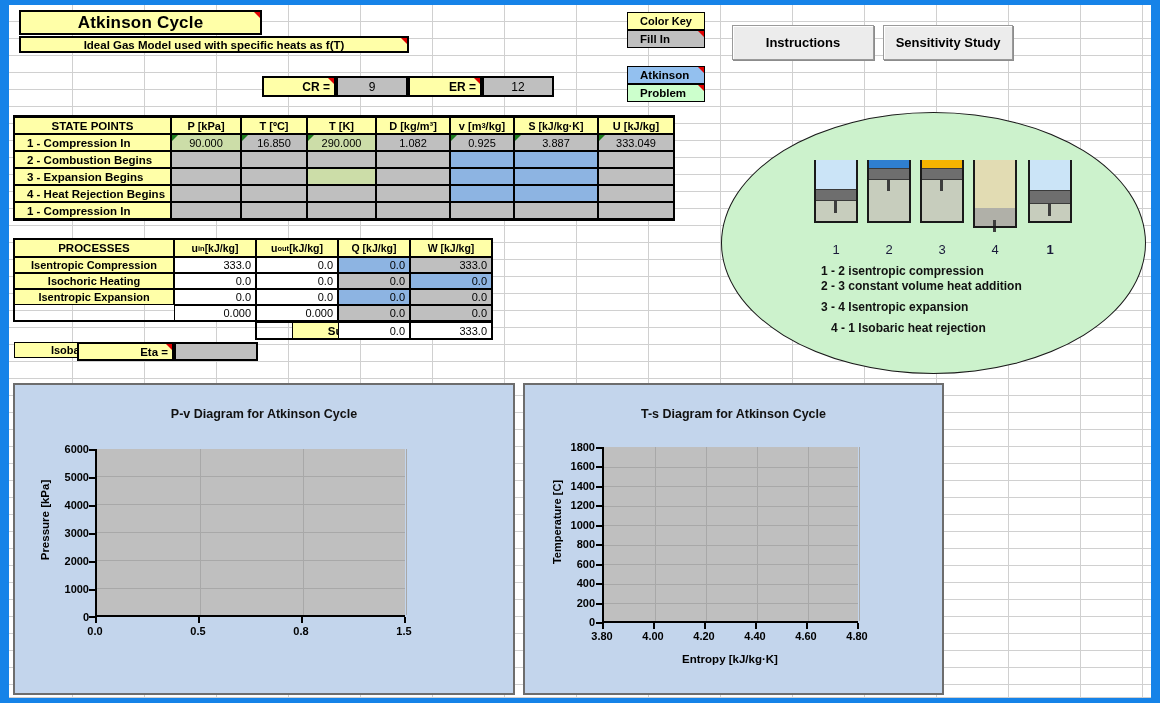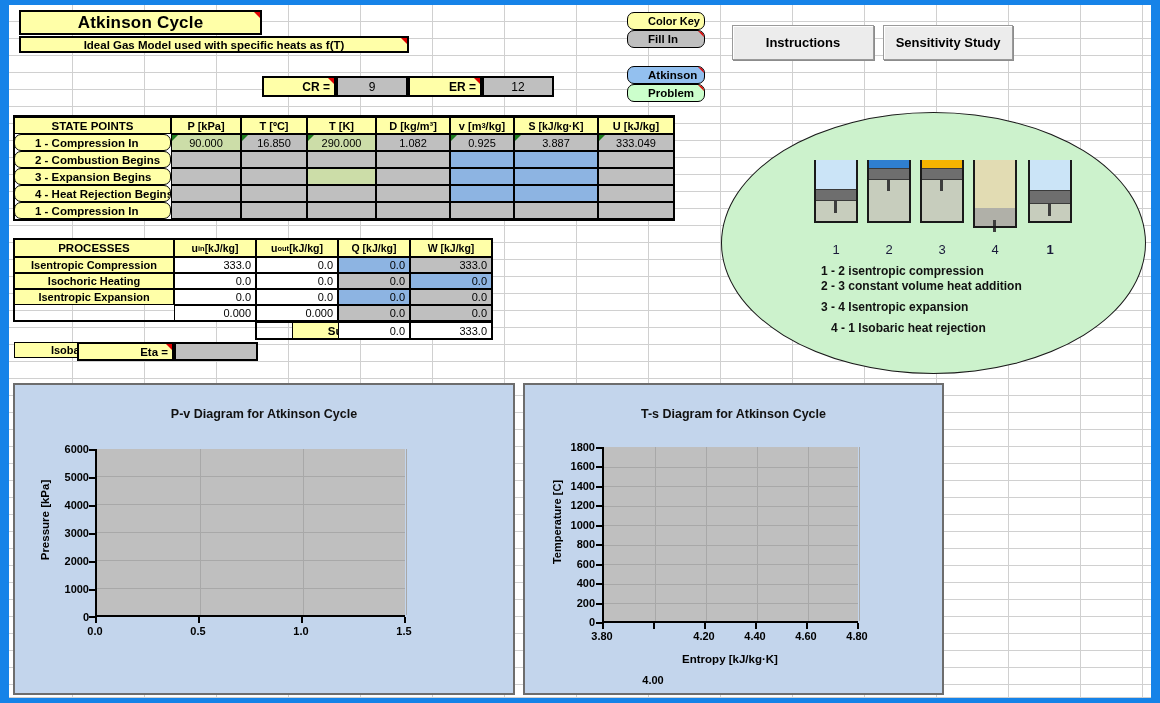--- a/index.html
+++ b/index.html
@@ -50,21 +50,21 @@
   .yellow  { background: #ffffa8; }
   .gray    { background: #bfbfbf; }
   .green   { background: #ccdda8; }
   .blue    { background: #8db4e2; }
   .lgreen  { background: #ccffcc; }
   .lblue   { background: #93c0ef; }
   .white   { background: #ffffff; }
   .b  { font-weight: bold; }
   .ctr{ justify-content: center; }
   .rgt{ justify-content: flex-end; padding-right: 4px; }
-  .lft{ justify-content: flex-start; padding-left: 20px; border-radius: 7px; }
+  .lft{ justify-content: flex-start; padding-left: 12px; }
   .bd { border: 1px solid #000; }
   .thick { border: 2px solid #000; }
 
   
   .note::after {
     content: "";
     position: absolute;
     top: 0; right: 0;
     border-top: 6px solid #e00000;
     border-left: 6px solid transparent;
@@ -376,21 +376,21 @@
       <div class="tickmark" style="left:74px;top:64px;width:6px;height:2px;"></div>
       <div class="tickmark" style="left:74px;top:92px;width:6px;height:2px;"></div>
       <div class="tickmark" style="left:74px;top:120px;width:6px;height:2px;"></div>
       <div class="tickmark" style="left:74px;top:148px;width:6px;height:2px;"></div>
       <div class="tickmark" style="left:74px;top:176px;width:6px;height:2px;"></div>
       <div class="tickmark" style="left:74px;top:204px;width:6px;height:2px;"></div>
       <div class="tickmark" style="left:74px;top:231px;width:6px;height:2px;"></div>
 
       <div class="xtick" style="left:60px;top:240px;width:40px;">0.0</div>
       <div class="xtick" style="left:163px;top:240px;width:40px;">0.5</div>
-      <div class="xtick" style="left:266px;top:240px;width:40px;">1.0</div>
+      <div class="xtick" style="left:266px;top:240px;width:40px;">0.8</div>
       <div class="xtick" style="left:369px;top:240px;width:40px;">1.5</div>
       <div class="tickmark" style="left:80px;top:232px;width:2px;height:6px;"></div>
       <div class="tickmark" style="left:183px;top:232px;width:2px;height:6px;"></div>
       <div class="tickmark" style="left:286px;top:232px;width:2px;height:6px;"></div>
       <div class="tickmark" style="left:389px;top:232px;width:2px;height:6px;"></div>
 
       <div class="axlabel vert" style="left:24px;top:210px;width:150px;">Pressure [kPa]</div>
 
     </div>
 
@@ -428,21 +428,21 @@
       <div class="tickmark" style="left:71px;top:101px;width:6px;height:2px;"></div>
       <div class="tickmark" style="left:71px;top:120px;width:6px;height:2px;"></div>
       <div class="tickmark" style="left:71px;top:140px;width:6px;height:2px;"></div>
       <div class="tickmark" style="left:71px;top:159px;width:6px;height:2px;"></div>
       <div class="tickmark" style="left:71px;top:179px;width:6px;height:2px;"></div>
       <div class="tickmark" style="left:71px;top:198px;width:6px;height:2px;"></div>
       <div class="tickmark" style="left:71px;top:218px;width:6px;height:2px;"></div>
       <div class="tickmark" style="left:71px;top:237px;width:6px;height:2px;"></div>
 
       <div class="xtick" style="left:57px;top:245px;width:40px;">3.80</div>
-      <div class="xtick" style="left:108px;top:245px;width:40px;margin-top:44px;">4.00</div>
+      <div class="xtick" style="left:108px;top:245px;width:40px;">4.00</div>
       <div class="xtick" style="left:159px;top:245px;width:40px;">4.20</div>
       <div class="xtick" style="left:210px;top:245px;width:40px;">4.40</div>
       <div class="xtick" style="left:261px;top:245px;width:40px;">4.60</div>
       <div class="xtick" style="left:312px;top:245px;width:40px;">4.80</div>
       <div class="tickmark" style="left:77px;top:238px;width:2px;height:6px;"></div>
       <div class="tickmark" style="left:128px;top:238px;width:2px;height:6px;"></div>
       <div class="tickmark" style="left:179px;top:238px;width:2px;height:6px;"></div>
       <div class="tickmark" style="left:230px;top:238px;width:2px;height:6px;"></div>
       <div class="tickmark" style="left:281px;top:238px;width:2px;height:6px;"></div>
       <div class="tickmark" style="left:332px;top:238px;width:2px;height:6px;"></div>

